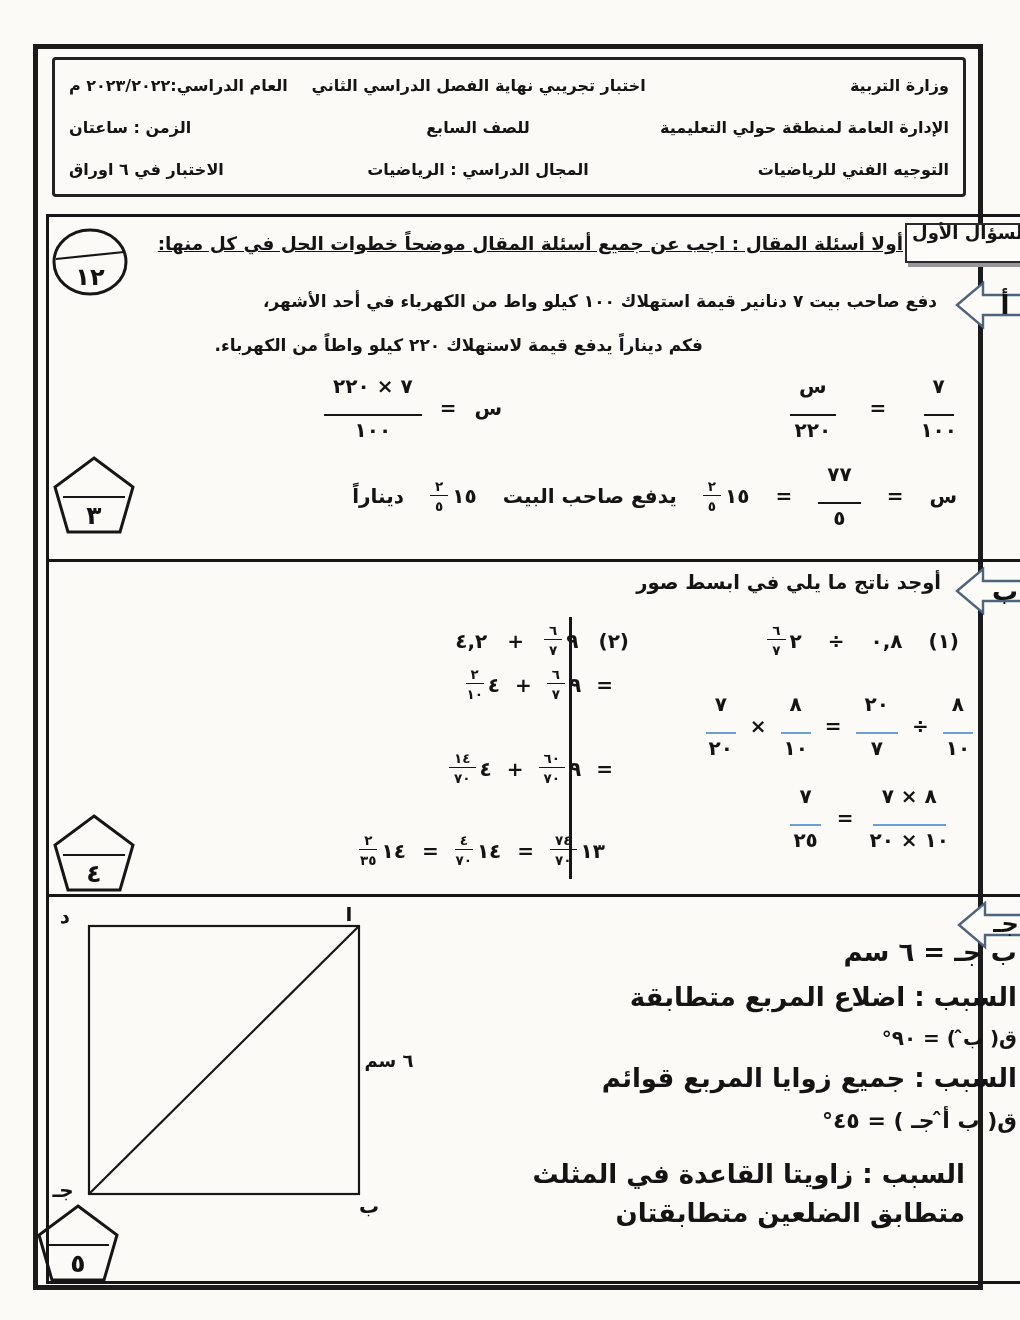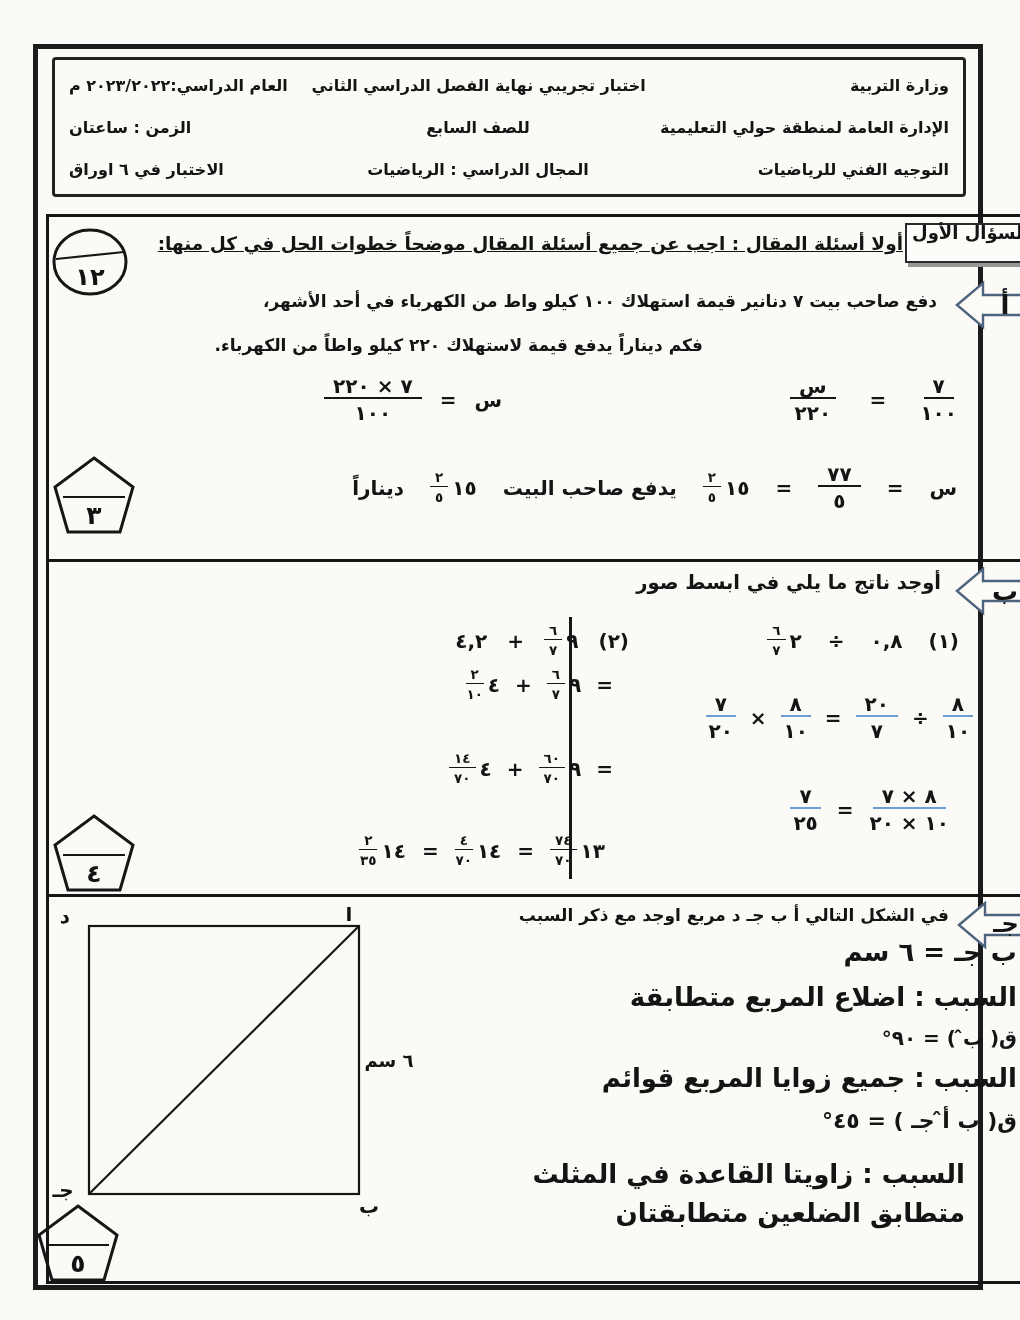--- a/index.html
+++ b/index.html
@@ -53,21 +53,21 @@
   #a-eqL{right:521px;top:158px;gap:18px;}
   #a-eq2{right:66px;top:246px;gap:26px;}
   #b-i1-line1{right:64px;top:406px;gap:26px;}
   #b-i1-s1{right:50px;top:476px;gap:14px;}
   #b-i1-s2{right:74px;top:568px;gap:16px;}
   #b-i2-line1{right:394px;top:406px;gap:20px;}
   #b-i2-s1{right:410px;top:450px;gap:15px;}
   #b-i2-s2{right:410px;top:534px;gap:15px;}
   #b-i2-s3{right:418px;top:616px;gap:16px;}
   .frac{display:inline-flex;flex-direction:column;align-items:center;text-align:center;}
-  .frac .fn{display:block;padding:0 9px 0;border-bottom:2.2px solid #161616;line-height:1.12;}
+  .frac .fn{display:block;padding:0 9px 17px;border-bottom:2.2px solid #161616;line-height:1.12;}
   .frac .fd{display:block;padding-top:3px;line-height:1.12;}
   .mrow.blue .frac .fn{border-bottom-color:#6ba0d6;}
   .mixed{display:inline-flex;direction:rtl;align-items:center;gap:4px;}
   .mixed .frac{font-size:13.5px;}
   .mixed .frac .fn{padding:0 5px 1px;border-bottom-width:1.7px;}
   .op,.sym,.phrase{display:inline-block;}
   
   .fig{position:absolute;left:0;top:690px;width:410px;height:320px;}
   .c-lines{position:absolute;right:6px;top:716px;width:560px;text-align:right;direction:rtl;}
   .c-lines .cl{font-size:26px;font-weight:bold;line-height:1.5;margin-bottom:6px;}
@@ -311,21 +311,20 @@
       <polygon points="43,3 82,32 69,77 17,77 4,32" class="sshape"></polygon>
       <line x1="12" y1="42" x2="74" y2="42" class="sline"></line>
       <text x="43" y="69" text-anchor="middle" font-size="25">٤</text>
     </svg>
 
     <svg class="marker" id="marker-c" viewBox="0 0 78 56">
       <polygon points="4,28 30,6 30,18 74,18 74,38 30,38 30,50" class="arrow"></polygon>
       <text x="51" y="35" text-anchor="middle" font-size="24">جـ</text>
     </svg>
 
-    <div class="t" id="c-title">في الشكل التالي أ ب جـ د مربع اوجد مع ذكر السبب</div>
 
     <svg class="fig" viewBox="0 0 410 320">
       <rect x="40" y="19" width="270" height="268" class="sline"></rect>
       <line x1="40" y1="287" x2="310" y2="19" class="sline"></line>
       <text x="16" y="16" text-anchor="middle" font-size="20">د</text>
       <text x="300" y="14" text-anchor="middle" font-size="20">أ</text>
       <text x="14" y="290" text-anchor="middle" font-size="20">جـ</text>
       <text x="320" y="306" text-anchor="middle" font-size="20">ب</text>
       <text x="340" y="160" text-anchor="middle" font-size="18">٦ سم</text>
     </svg>

